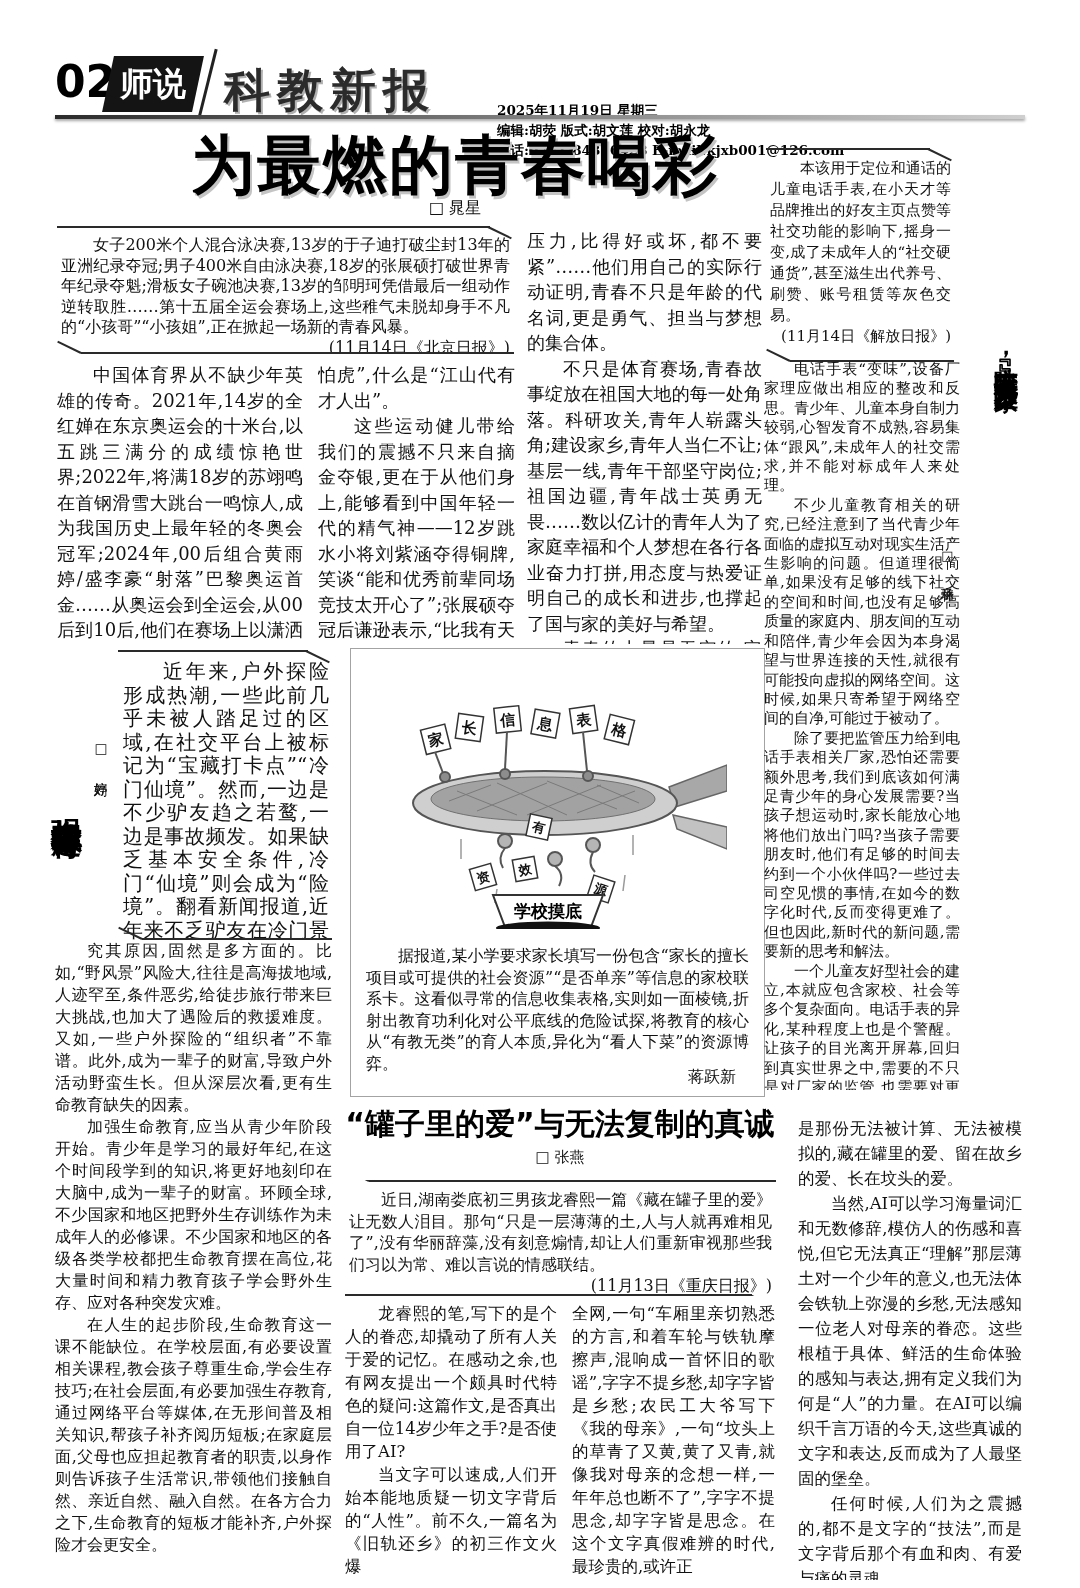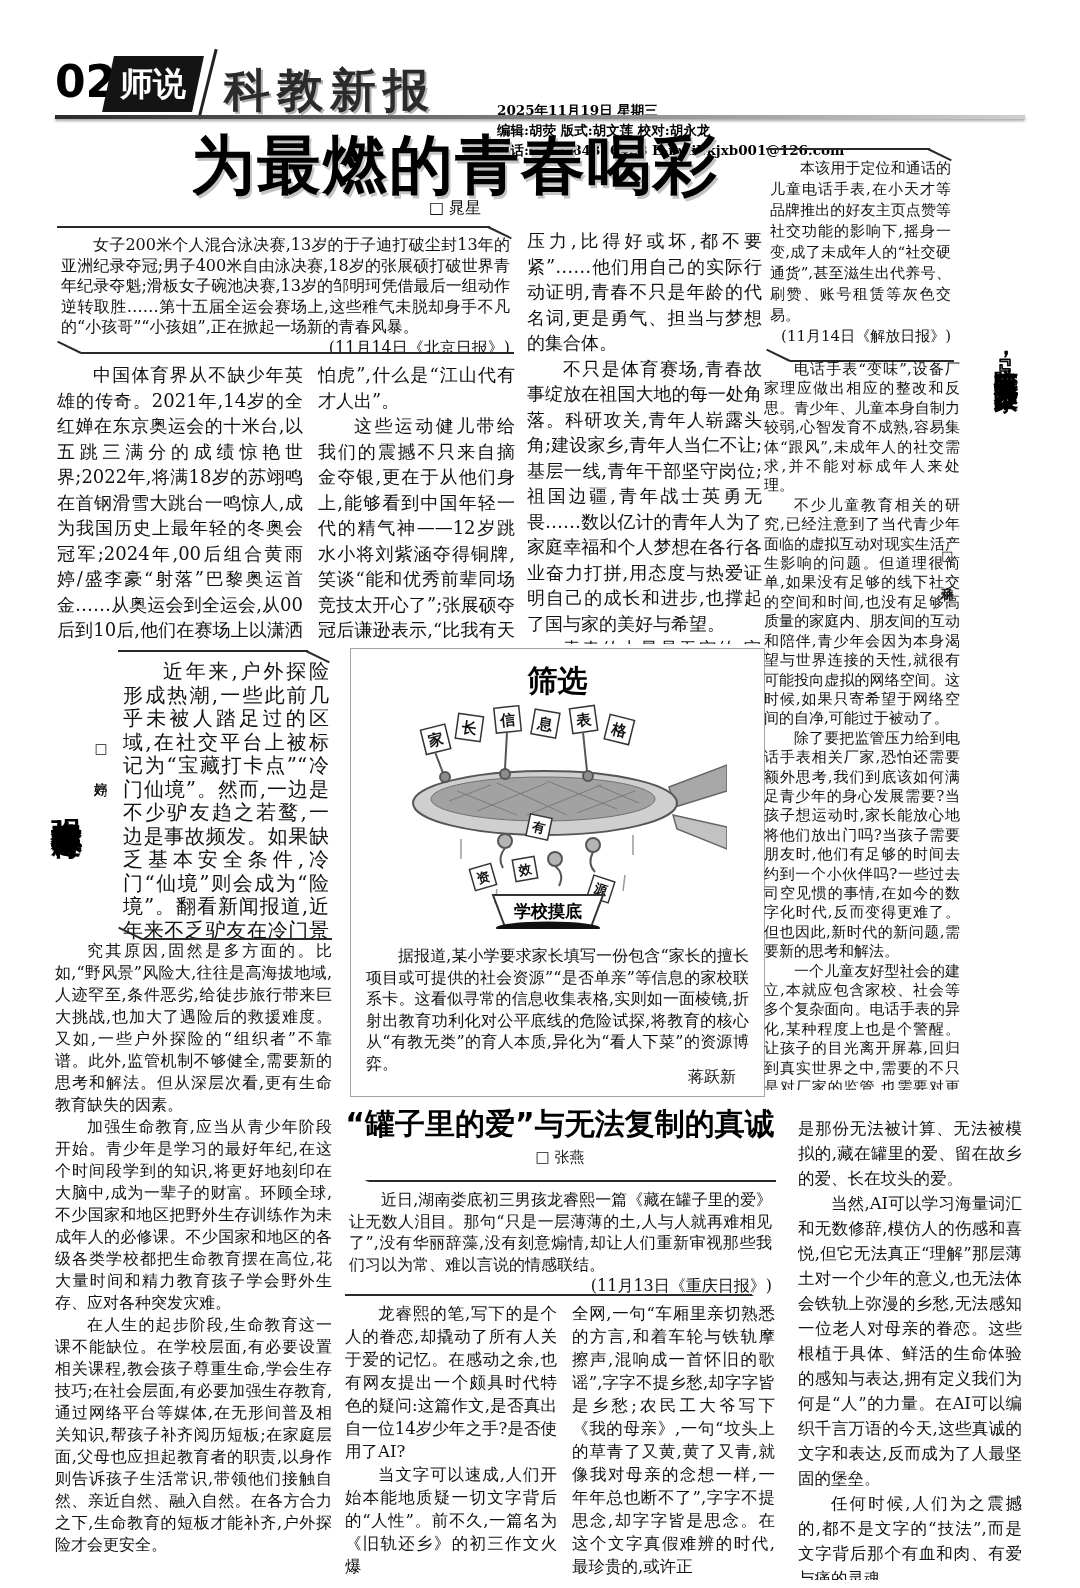--- a/index.html
+++ b/index.html
@@ -91,27 +91,26 @@
     <div class="cb-s" style="top:0; left:calc(100% - 26px); transform-origin:left center; transform:rotate(26deg);"></div>
     <div class="cb-b" style="left:24px; right:0;"></div>
     <div class="cb-s" style="bottom:0; left:-2px; transform-origin:right center; transform:rotate(26deg);"></div>
     <div class="just" style="padding:10px 3px 6px 5px; font-size:20px; line-height:23.5px;">
       <p>近年来,户外探险形成热潮,一些此前几乎未被人踏足过的区域,在社交平台上被标记为“宝藏打卡点”“冷门仙境”。然而,一边是不少驴友趋之若鹜,一边是事故频发。如果缺乏基本安全条件,冷门“仙境”则会成为“险境”。翻看新闻报道,近年来不乏驴友在冷门景点遇险的案例,侥幸未出事者更不在少数。</p>
       <p class="src">(11月3日《中国城市报》)</p>
     </div>
   </div>
 
   <div class="abs just clip" style="left:55px; top:940px; width:277px; height:640px; font-size:16px; line-height:22px;">
-    <p>究其原因,固然是多方面的。比如,“野风景”风险大,往往是高海拔地域,人迹罕至,条件恶劣,给徒步旅行带来巨大挑战,也加大了遇险后的救援难度。又如,一些户外探险的“组织者”不靠谱。此外,监管机制不够健全,需要新的思考和解法。但从深层次看,更有生命教育缺失的因素。</p>
+    <p>究其原因,固然是多方面的。比如,“野风景”风险大,往往是高海拔地域,人迹罕至,条件恶劣,给徒步旅行带来巨大挑战,也加大了遇险后的救援难度。又如,一些户外探险的“组织者”不靠谱。此外,成为一辈子的财富,导致户外活动野蛮生长。但从深层次看,更有生命教育缺失的因素。</p>
     <p>加强生命教育,应当从青少年阶段开始。青少年是学习的最好年纪,在这个时间段学到的知识,将更好地刻印在大脑中,成为一辈子的财富。环顾全球,不少国家和地区把野外生存训练作为未成年人的必修课。不少国家和地区的各级各类学校都把生命教育摆在高位,花大量时间和精力教育孩子学会野外生存、应对各种突发灾难。</p>
     <p>在人生的起步阶段,生命教育这一课不能缺位。在学校层面,有必要设置相关课程,教会孩子尊重生命,学会生存技巧;在社会层面,有必要加强生存教育,通过网络平台等媒体,在无形间普及相关知识,帮孩子补齐阅历短板;在家庭层面,父母也应担起教育者的职责,以身作则告诉孩子生活常识,带领他们接触自然、亲近自然、融入自然。在各方合力之下,生命教育的短板才能补齐,户外探险才会更安全。</p>
   </div>
 
   <div class="abs box-border" style="left:350px; top:648px; width:413px; height:447px;">
-    <div class="hei" style="position:absolute; top:12px; left:0; width:100%; text-align:center; font-size:30px; font-weight:900; color:#000;">筛选</div>
 
     <svg style="position:absolute; top:50px; left:36px;" width="340" height="230" viewBox="0 0 340 230">
 
       <path d="M282,88 L340,66 L340,92 L288,108 Z" fill="#a8a8a8" stroke="#666" stroke-width="1.5"></path>
       <path d="M286,116 L340,128 L340,150 L290,130 Z" fill="#c2c2c2" stroke="#666" stroke-width="1.5"></path>
 
       <ellipse cx="158" cy="104" rx="132" ry="32" fill="#cfcfcf" stroke="#555" stroke-width="2"></ellipse>
       <ellipse cx="156" cy="100" rx="112" ry="22" fill="#a2a2a2" stroke="#707070"></ellipse>
       <g stroke="#7a7a7a" stroke-width="1">
         <line x1="70" y1="92" x2="130" y2="116"></line>

